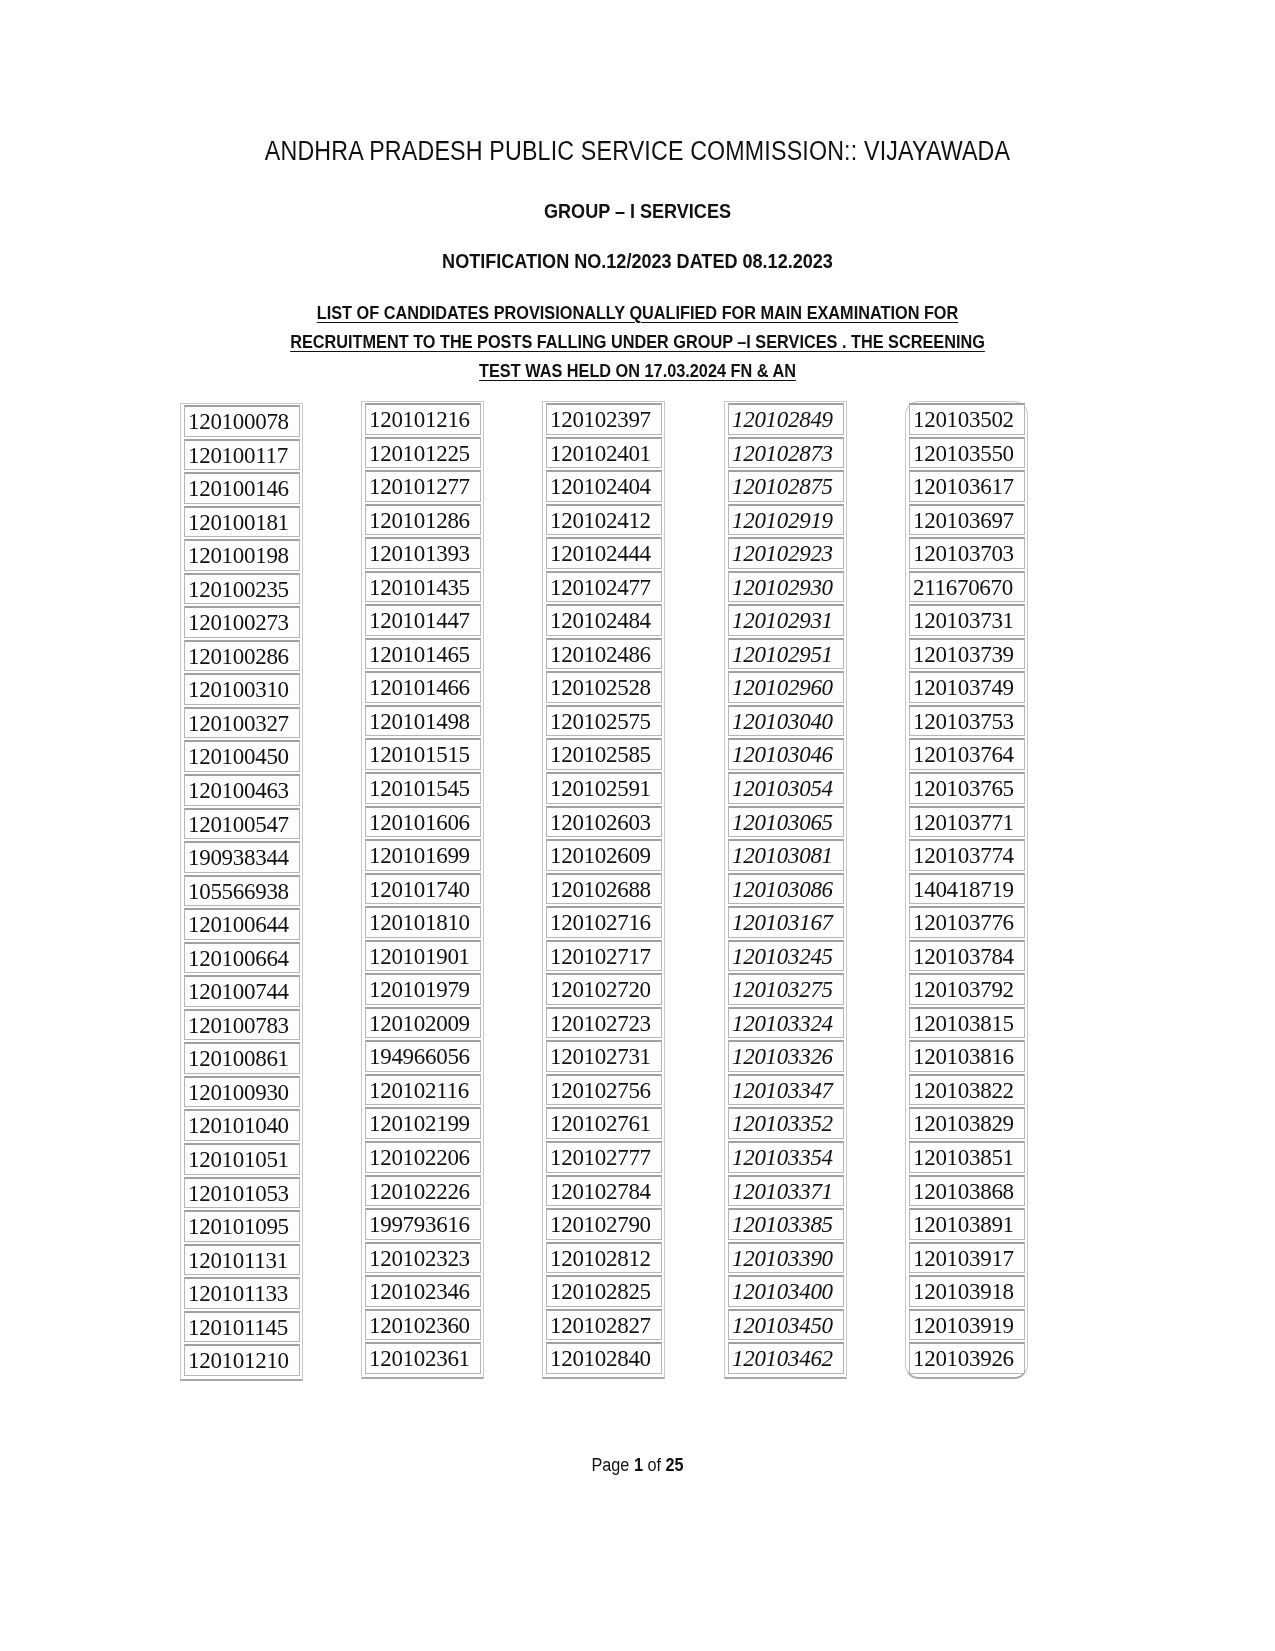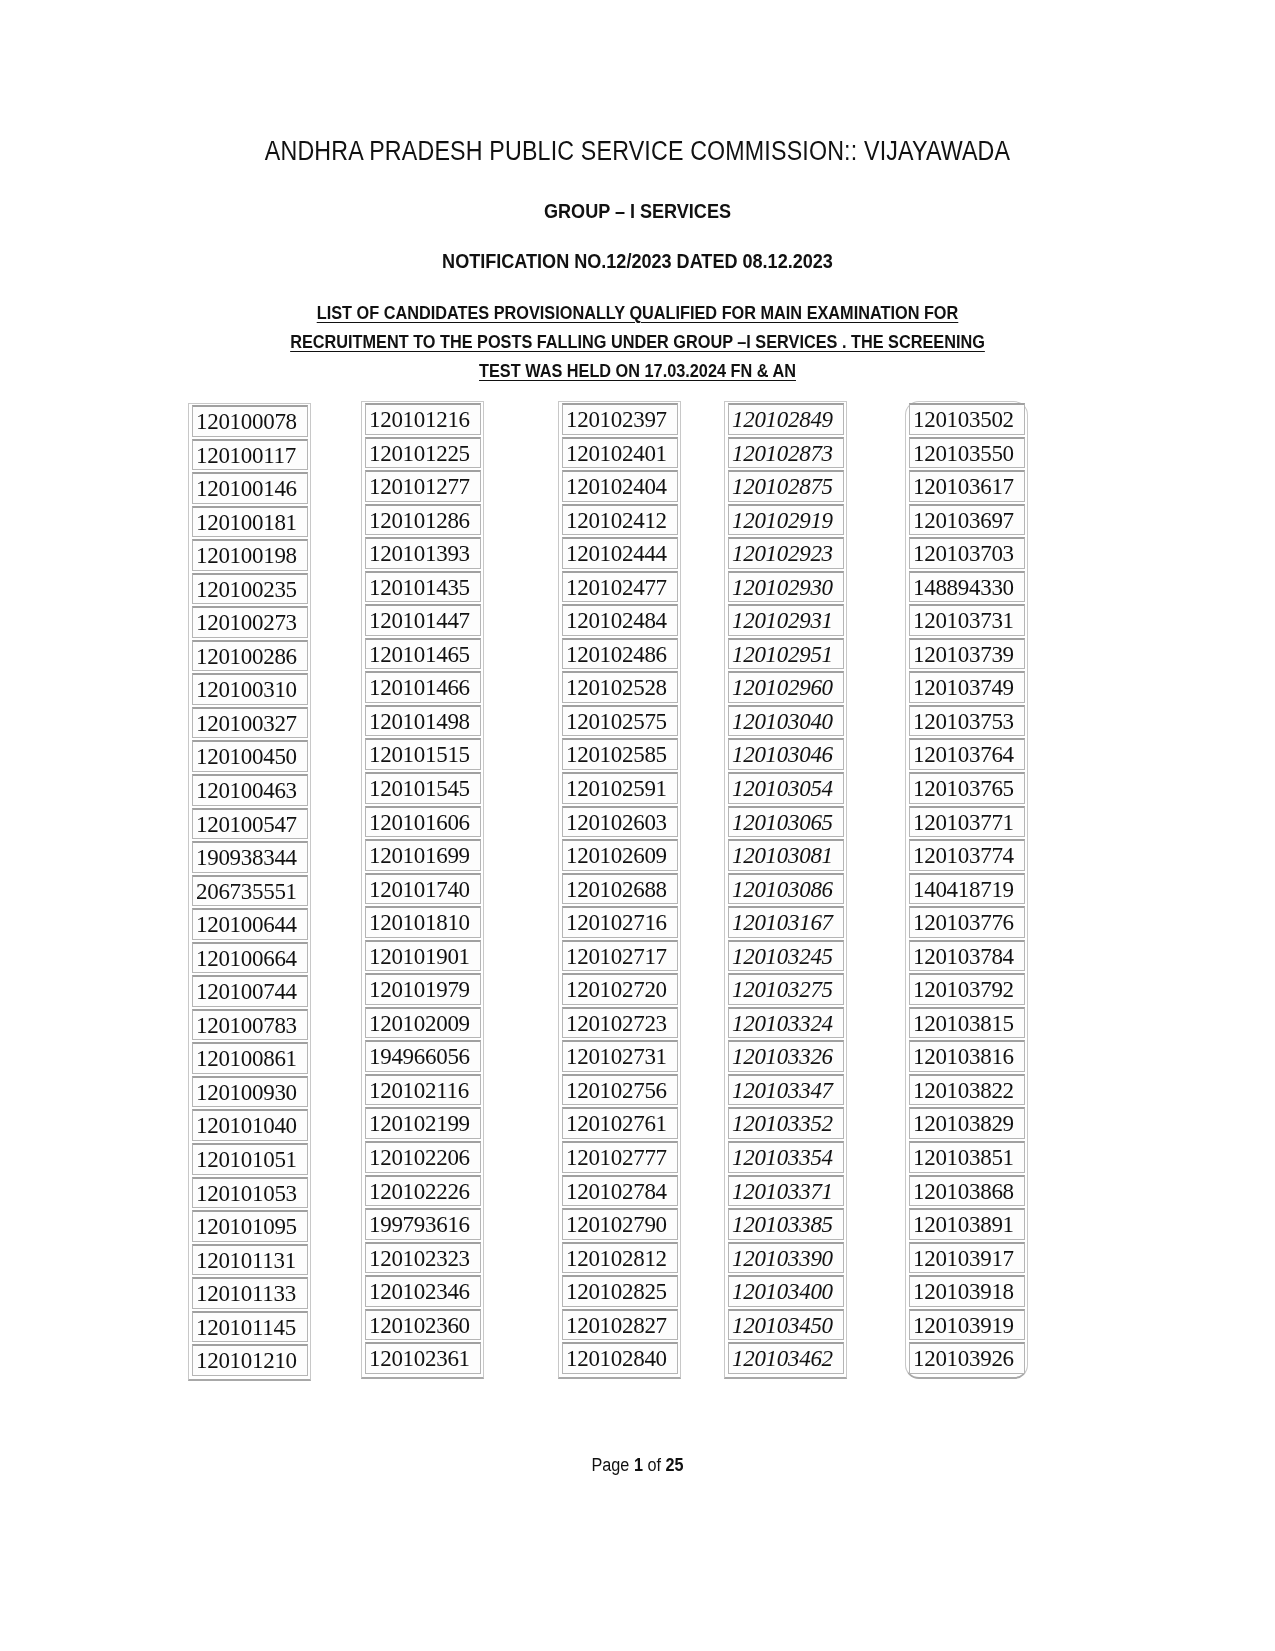--- a/index.html
+++ b/index.html
@@ -52,36 +52,36 @@
   <div class="title">ANDHRA PRADESH PUBLIC SERVICE COMMISSION:: VIJAYAWADA</div>
   <div class="subtitle">GROUP – I SERVICES</div>
   <div class="notification">NOTIFICATION NO.12/2023 DATED 08.12.2023</div>
   <div class="heading">
     <div>LIST OF CANDIDATES PROVISIONALLY QUALIFIED FOR MAIN EXAMINATION FOR</div>
     <div>RECRUITMENT TO THE POSTS  FALLING UNDER  GROUP –I SERVICES . THE SCREENING</div>
     <div>TEST WAS HELD ON 17.03.2024 FN &amp; AN</div>
   </div>
 
   <div class="columns">
-    <div class="col" id="col-0" style="left:188px;">
+    <div class="col" id="col-0" style="left:180px;">
         <div class="cell">120100078</div>
         <div class="cell">120100117</div>
         <div class="cell">120100146</div>
         <div class="cell">120100181</div>
         <div class="cell">120100198</div>
         <div class="cell">120100235</div>
         <div class="cell">120100273</div>
         <div class="cell">120100286</div>
         <div class="cell">120100310</div>
         <div class="cell">120100327</div>
         <div class="cell">120100450</div>
         <div class="cell">120100463</div>
         <div class="cell">120100547</div>
         <div class="cell">190938344</div>
-        <div class="cell">206735551</div>
+        <div class="cell">105566938</div>
         <div class="cell">120100644</div>
         <div class="cell">120100664</div>
         <div class="cell">120100744</div>
         <div class="cell">120100783</div>
         <div class="cell">120100861</div>
         <div class="cell">120100930</div>
         <div class="cell">120101040</div>
         <div class="cell">120101051</div>
         <div class="cell">120101053</div>
         <div class="cell">120101095</div>
@@ -114,21 +114,21 @@
         <div class="cell">120102116</div>
         <div class="cell">120102199</div>
         <div class="cell">120102206</div>
         <div class="cell">120102226</div>
         <div class="cell">199793616</div>
         <div class="cell">120102323</div>
         <div class="cell">120102346</div>
         <div class="cell">120102360</div>
         <div class="cell">120102361</div>
       </div>
-    <div class="col" id="col-2" style="left:542px;top:-2px;margin-left:16px;">
+    <div class="col" id="col-2" style="left:542px;top:-2px;">
         <div class="cell">120102397</div>
         <div class="cell">120102401</div>
         <div class="cell">120102404</div>
         <div class="cell">120102412</div>
         <div class="cell">120102444</div>
         <div class="cell">120102477</div>
         <div class="cell">120102484</div>
         <div class="cell">120102486</div>
         <div class="cell">120102528</div>
         <div class="cell">120102575</div>
@@ -182,21 +182,21 @@
         <div class="cell">120103400</div>
         <div class="cell">120103450</div>
         <div class="cell">120103462</div>
       </div>
     <div class="col" id="col-4" style="left:905px;top:-2px;border-radius:14px;">
         <div class="cell">120103502</div>
         <div class="cell">120103550</div>
         <div class="cell">120103617</div>
         <div class="cell">120103697</div>
         <div class="cell">120103703</div>
-        <div class="cell">148894330</div>
+        <div class="cell">211670670</div>
         <div class="cell">120103731</div>
         <div class="cell">120103739</div>
         <div class="cell">120103749</div>
         <div class="cell">120103753</div>
         <div class="cell">120103764</div>
         <div class="cell">120103765</div>
         <div class="cell">120103771</div>
         <div class="cell">120103774</div>
         <div class="cell">140418719</div>
         <div class="cell">120103776</div>

